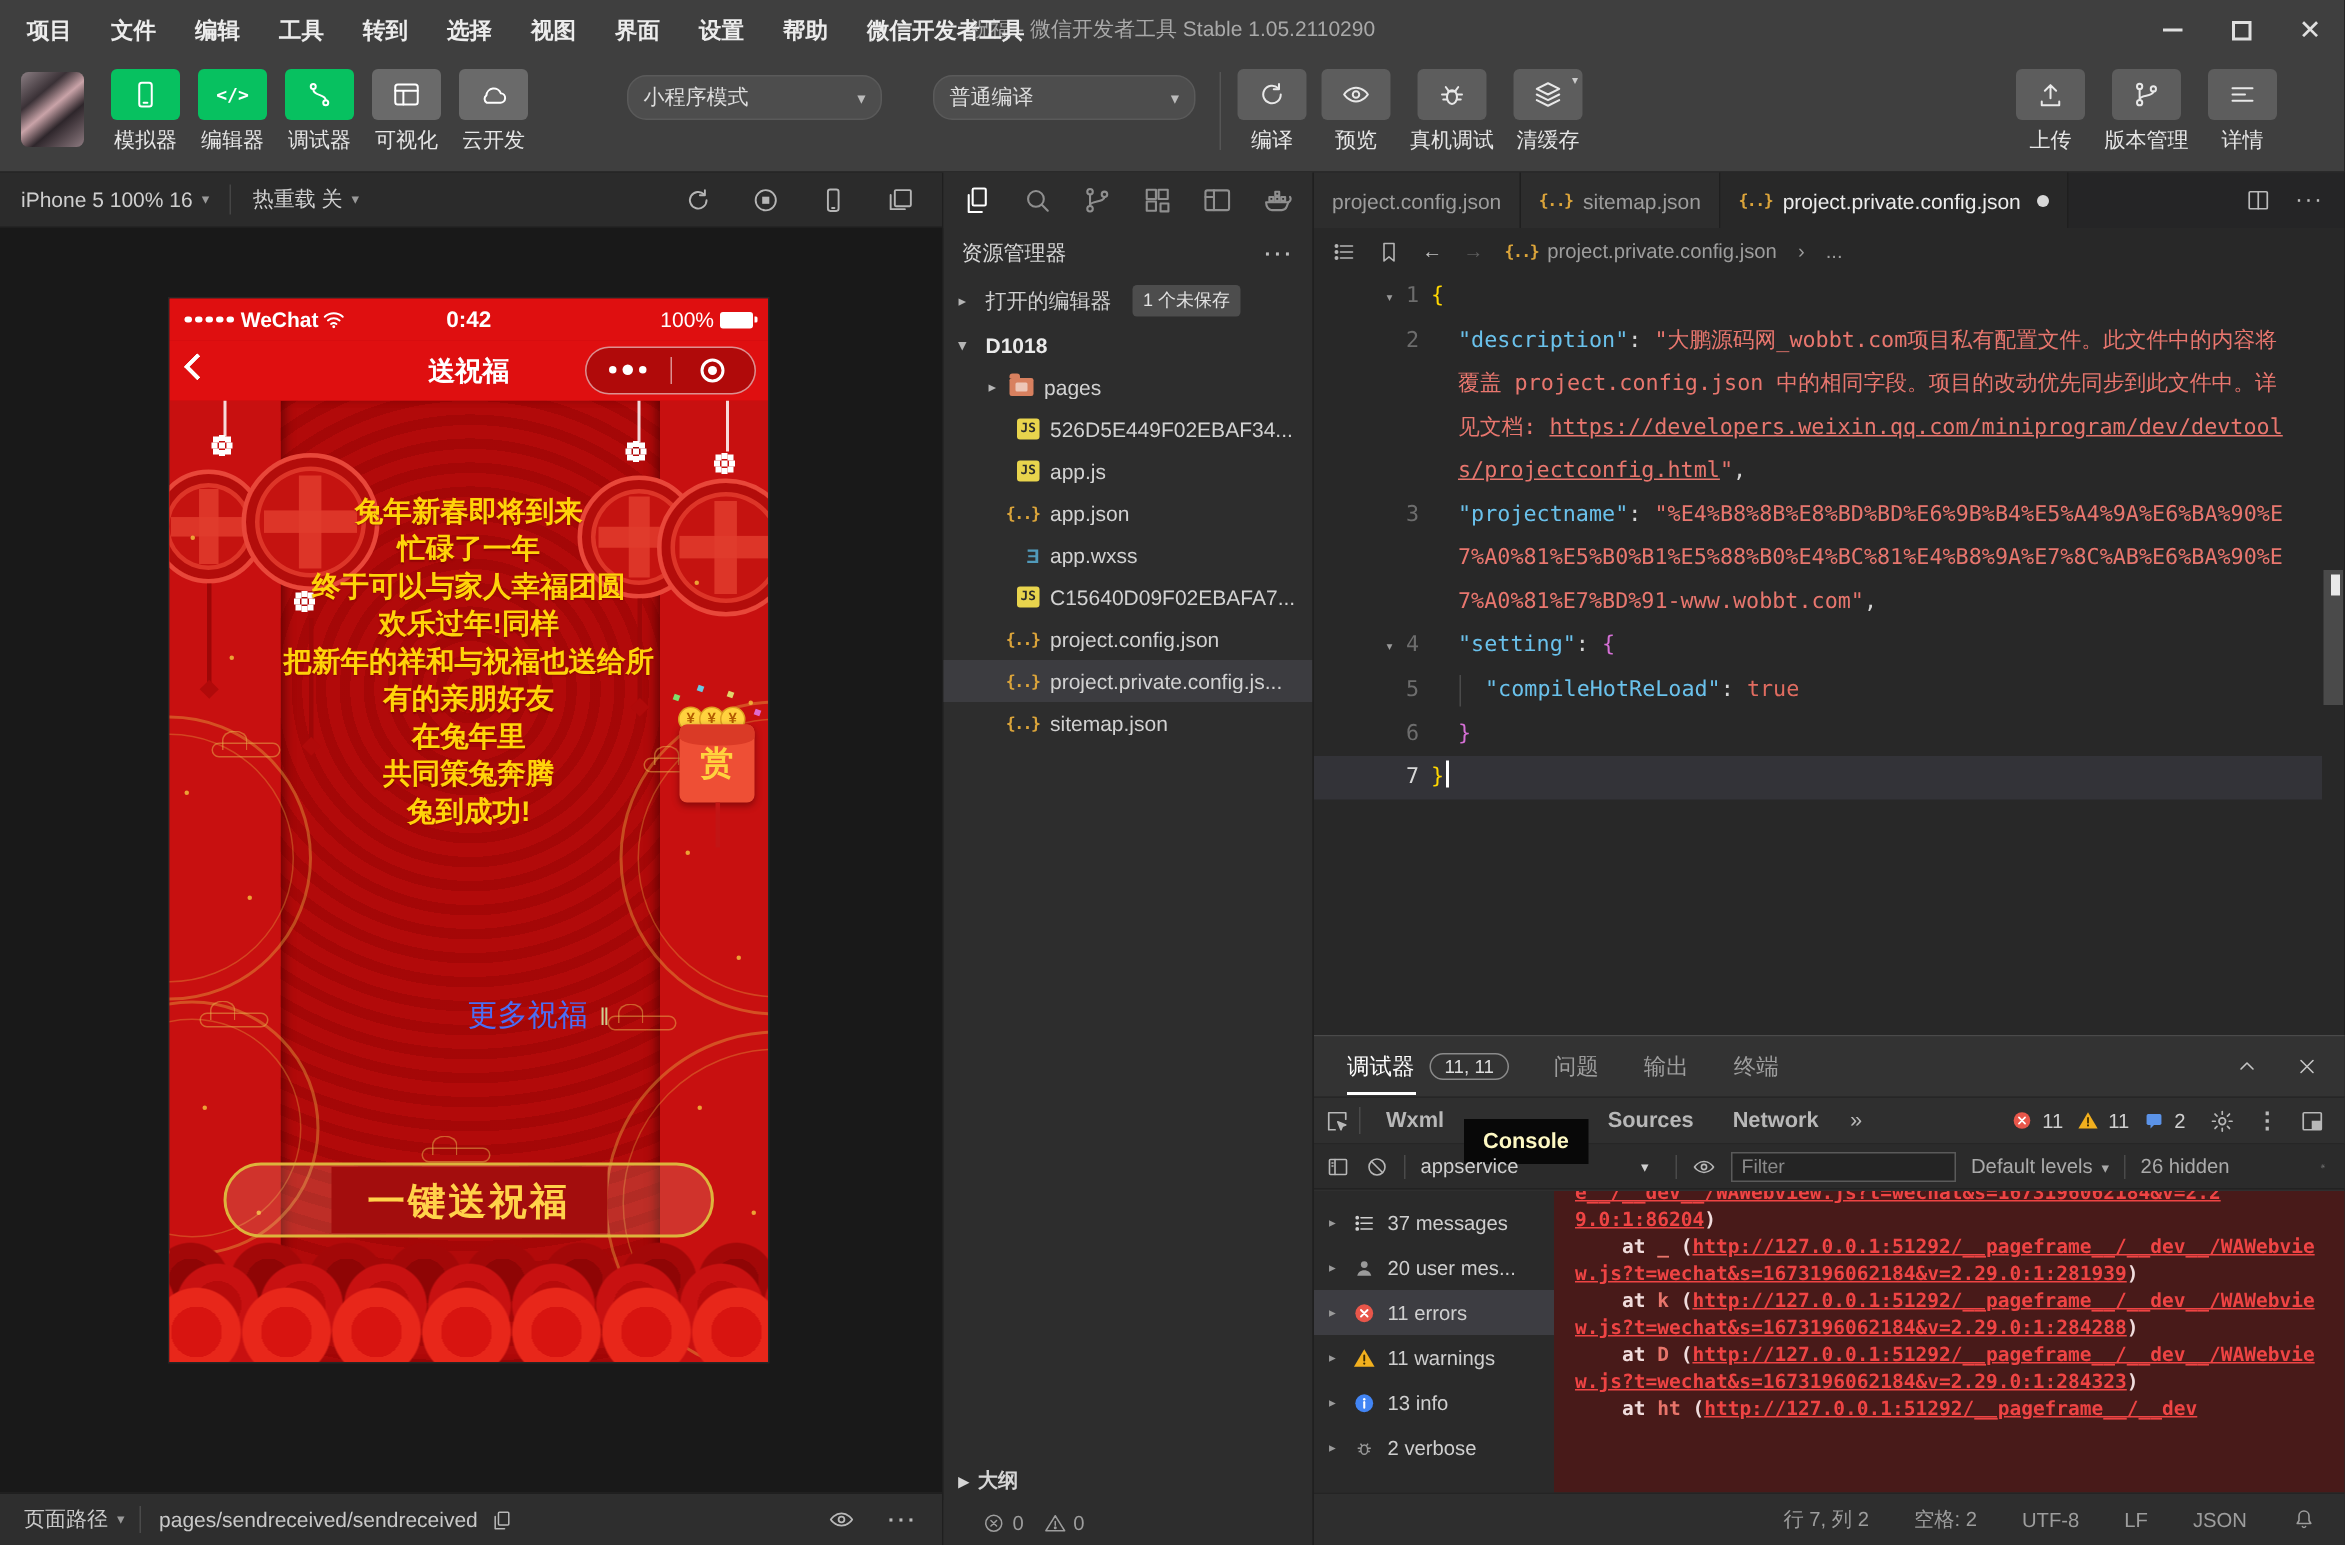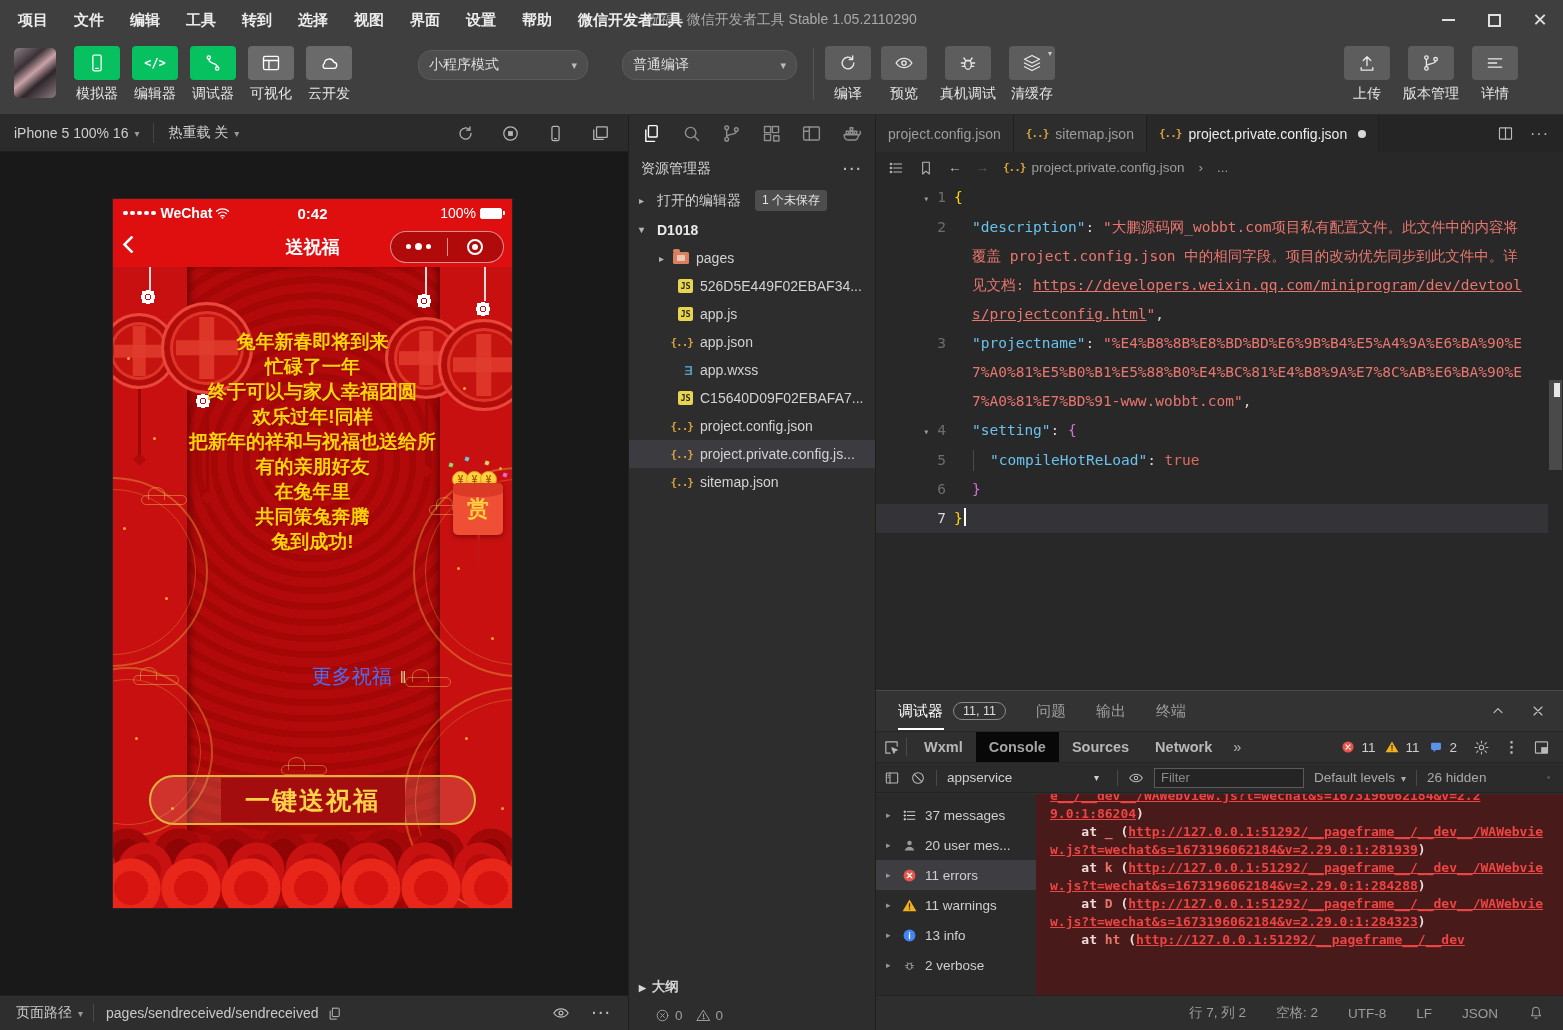--- a/index.html
+++ b/index.html
@@ -215,21 +215,21 @@
   .dbg-tab.active::after { content:""; position:absolute; left:0; bottom:-9px; width:46px; height:2px; background:#fff; }
   .dbg-badge { border:1px solid #8a8a8a; border-radius:10px; color:#ddd; font-size:12.5px; padding:1px 9px; }
   .dbg-winbtns { margin-left:auto; display:flex; gap:24px; padding-right:18px; color:#c5c5c5; }
   .dbg-winbtns .ic { width:16px; height:16px; }
   .devtools-row { height:32px; display:flex; align-items:center; background:#2f2f2f; border-top:1px solid #262626;
     border-bottom:1px solid #262626; font-size:14.5px; color:#b8b8b8; }
   .devtools-row .inspect { width:30px; display:flex; justify-content:center; }
   .devtools-row .inspect .ic { width:17px; height:17px; }
   .dt-sep { width:1px; height:18px; background:#4a4a4a; margin-right:4px; }
   .dt-tab { padding:0 13px; height:100%; display:flex; align-items:center;font-weight:bold; }
-  .dt-tab.active { background:#080808; color:#a3a3a3; }
+  .dt-tab.active { background:#080808; color:#fef9c3;margin-top:14px; }
   .dt-more { padding:0 8px; }
   .dt-counts { margin-left:auto; display:flex; align-items:center; gap:6px; font-size:13.5px; color:#cfcfcf; }
   .dt-counts .ic { width:14px; height:14px; }
   .dt-icons { display:flex; align-items:center; gap:14px; padding:0 14px 0 16px; color:#b8b8b8; }
   .dt-icons .ic { width:17px; height:17px; }
   .dt-icons .vdots { font-size:15px; font-weight:bold; }
   .console-toolbar { height:30px; display:flex; align-items:center; gap:10px; background:#2b2b2b;
     border-bottom:1px solid #222; padding-left:8px; font-size:13.5px; color:#b8b8b8; }
   .console-toolbar .ic { width:16px; height:16px; }
   .ct-sep { width:1px; height:16px; background:#4a4a4a; }

